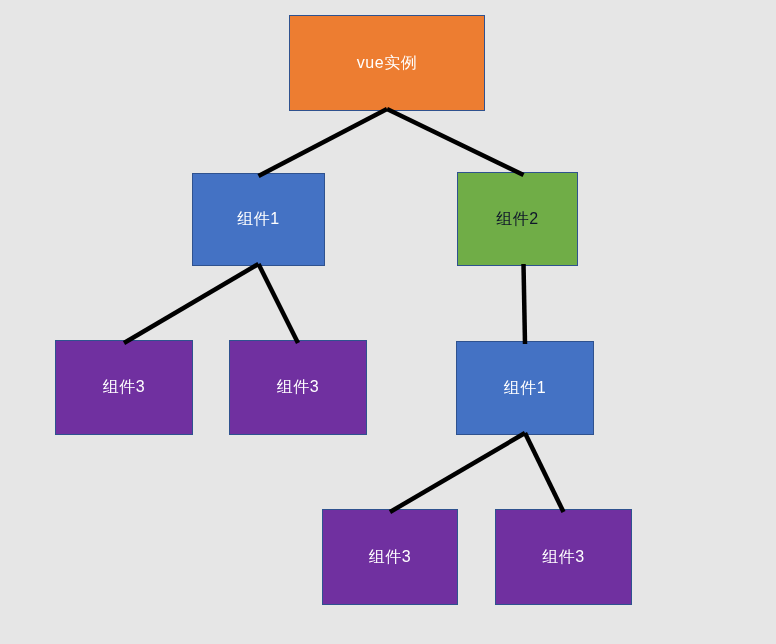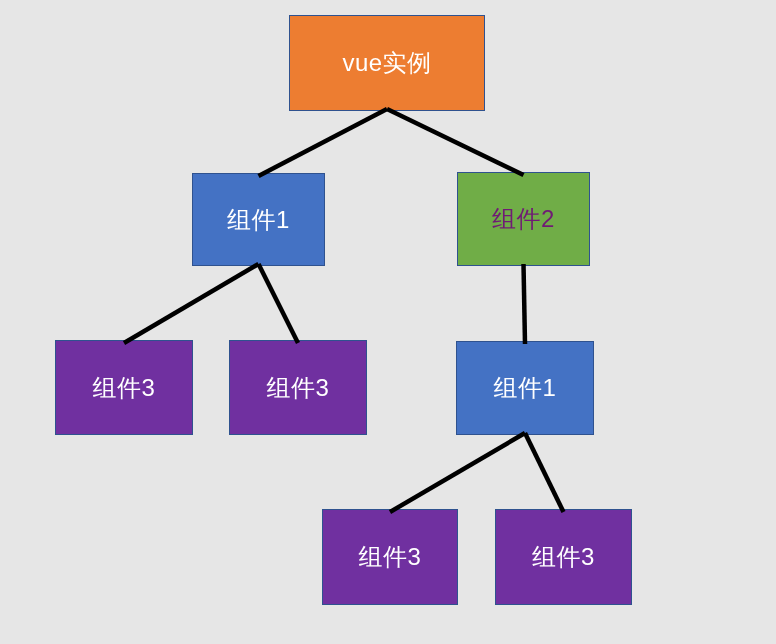--- a/index.html
+++ b/index.html
@@ -25,21 +25,21 @@
     position: absolute;
     z-index: 1;
     box-sizing: border-box;
     border: 1px solid #2f528f;
     display: flex;
     align-items: center;
     justify-content: center;
     color: #ffffff;
   }
   .node-label {
-    font-size: 24px;
+    font-size: 16px;
     letter-spacing: 0.5px;
     white-space: nowrap;
   }
 </style>
 </head>
 <body>
 
 <div class="canvas" style="background-color: rgb(230, 230, 230);">
 
   <svg class="connectors" width="776" height="644" viewBox="0 0 776 644">
@@ -53,21 +53,21 @@
     </svg>
 
   <div class="node" style="left: 289px; top: 15px; width: 196px; height: 96px; background-color: rgb(237, 125, 49); border-color: rgb(47, 82, 143); color: rgb(255, 255, 255);">
     <span class="node-label">vue实例</span>
   </div>
 
   <div class="node" style="left: 192px; top: 173px; width: 133px; height: 93px; background-color: rgb(68, 114, 196); border-color: rgb(47, 82, 143); color: rgb(255, 255, 255);">
     <span class="node-label">组件1</span>
   </div>
 
-  <div class="node" style="left: 457px; top: 172px; width: 133px; height: 94px; background-color: rgb(112, 173, 71); border-color: rgb(47, 82, 143); color: #701a75; text-align: center;">
+  <div class="node" style="left: 457px; top: 172px; width: 121px; height: 94px; background-color: rgb(112, 173, 71); border-color: rgb(47, 82, 143); color: #0f172a; text-align: center;">
     <span class="node-label">组件2</span>
   </div>
 
   <div class="node" style="left: 55px; top: 340px; width: 138px; height: 95px; background-color: rgb(112, 48, 160); border-color: rgb(47, 82, 143); color: rgb(255, 255, 255);">
     <span class="node-label">组件3</span>
   </div>
 
   <div class="node" style="left: 229px; top: 340px; width: 138px; height: 95px; background-color: rgb(112, 48, 160); border-color: rgb(47, 82, 143); color: rgb(255, 255, 255);">
     <span class="node-label">组件3</span>
   </div>

